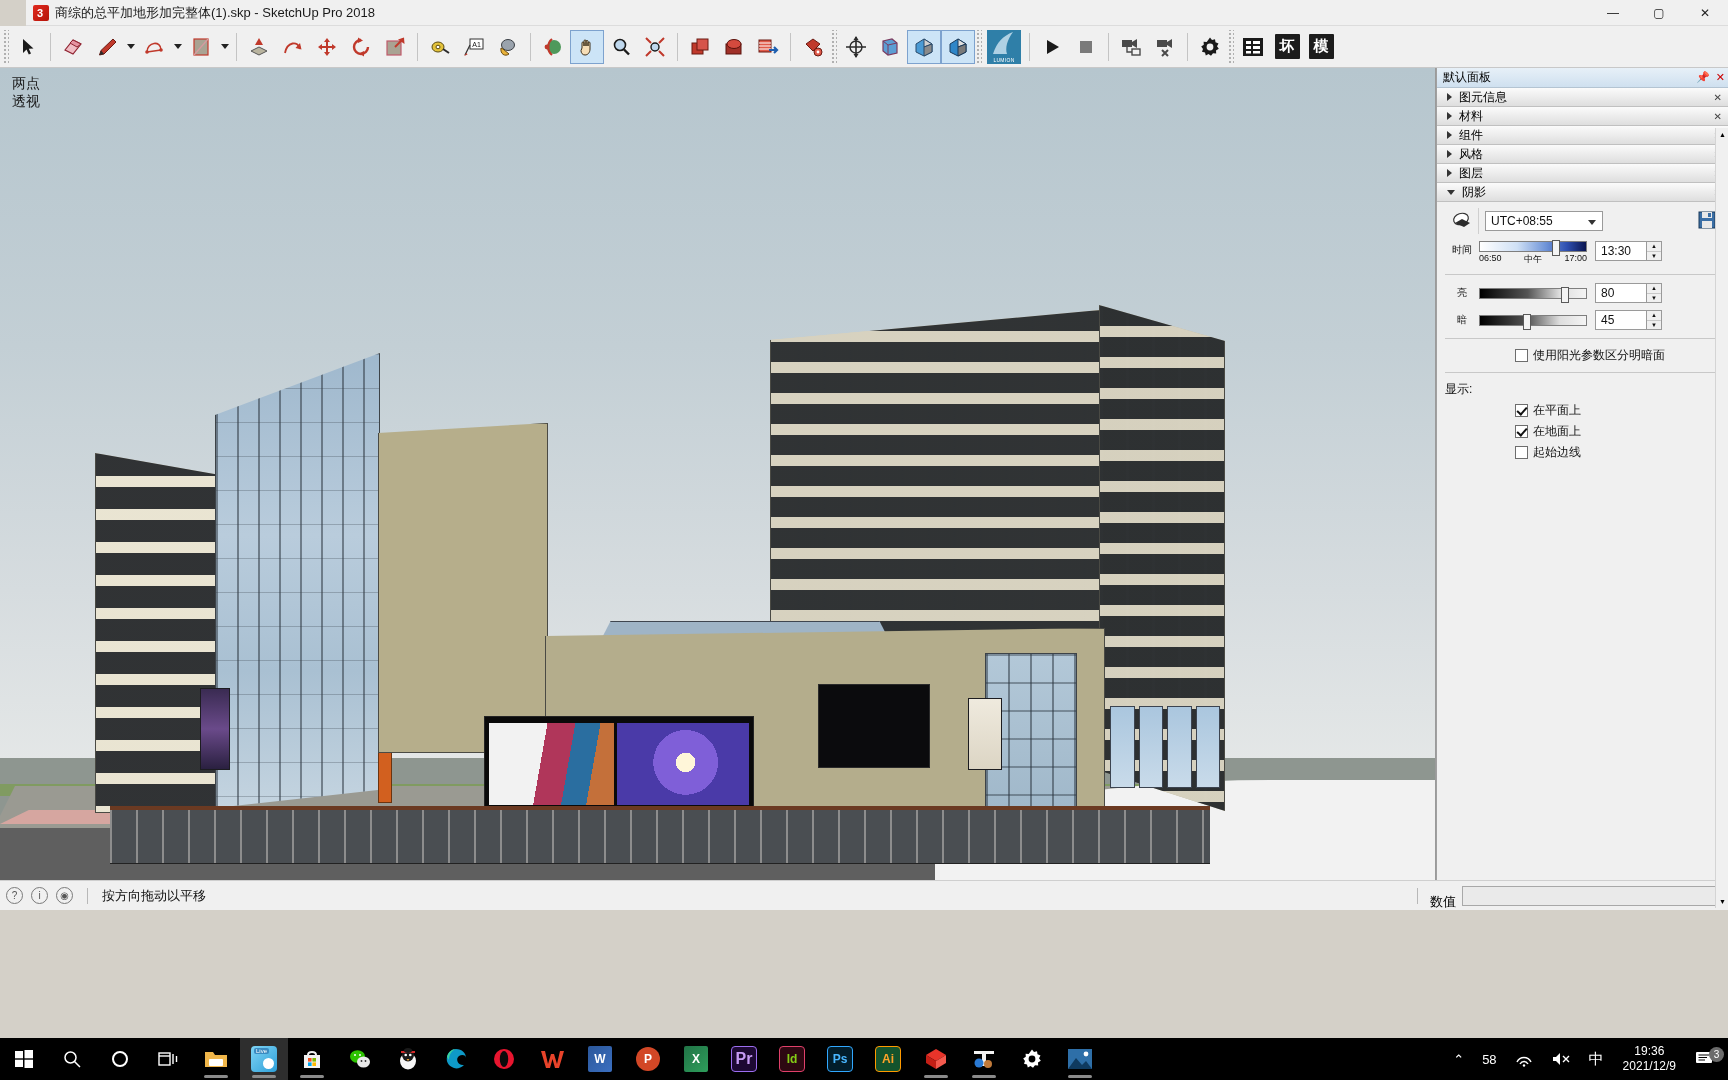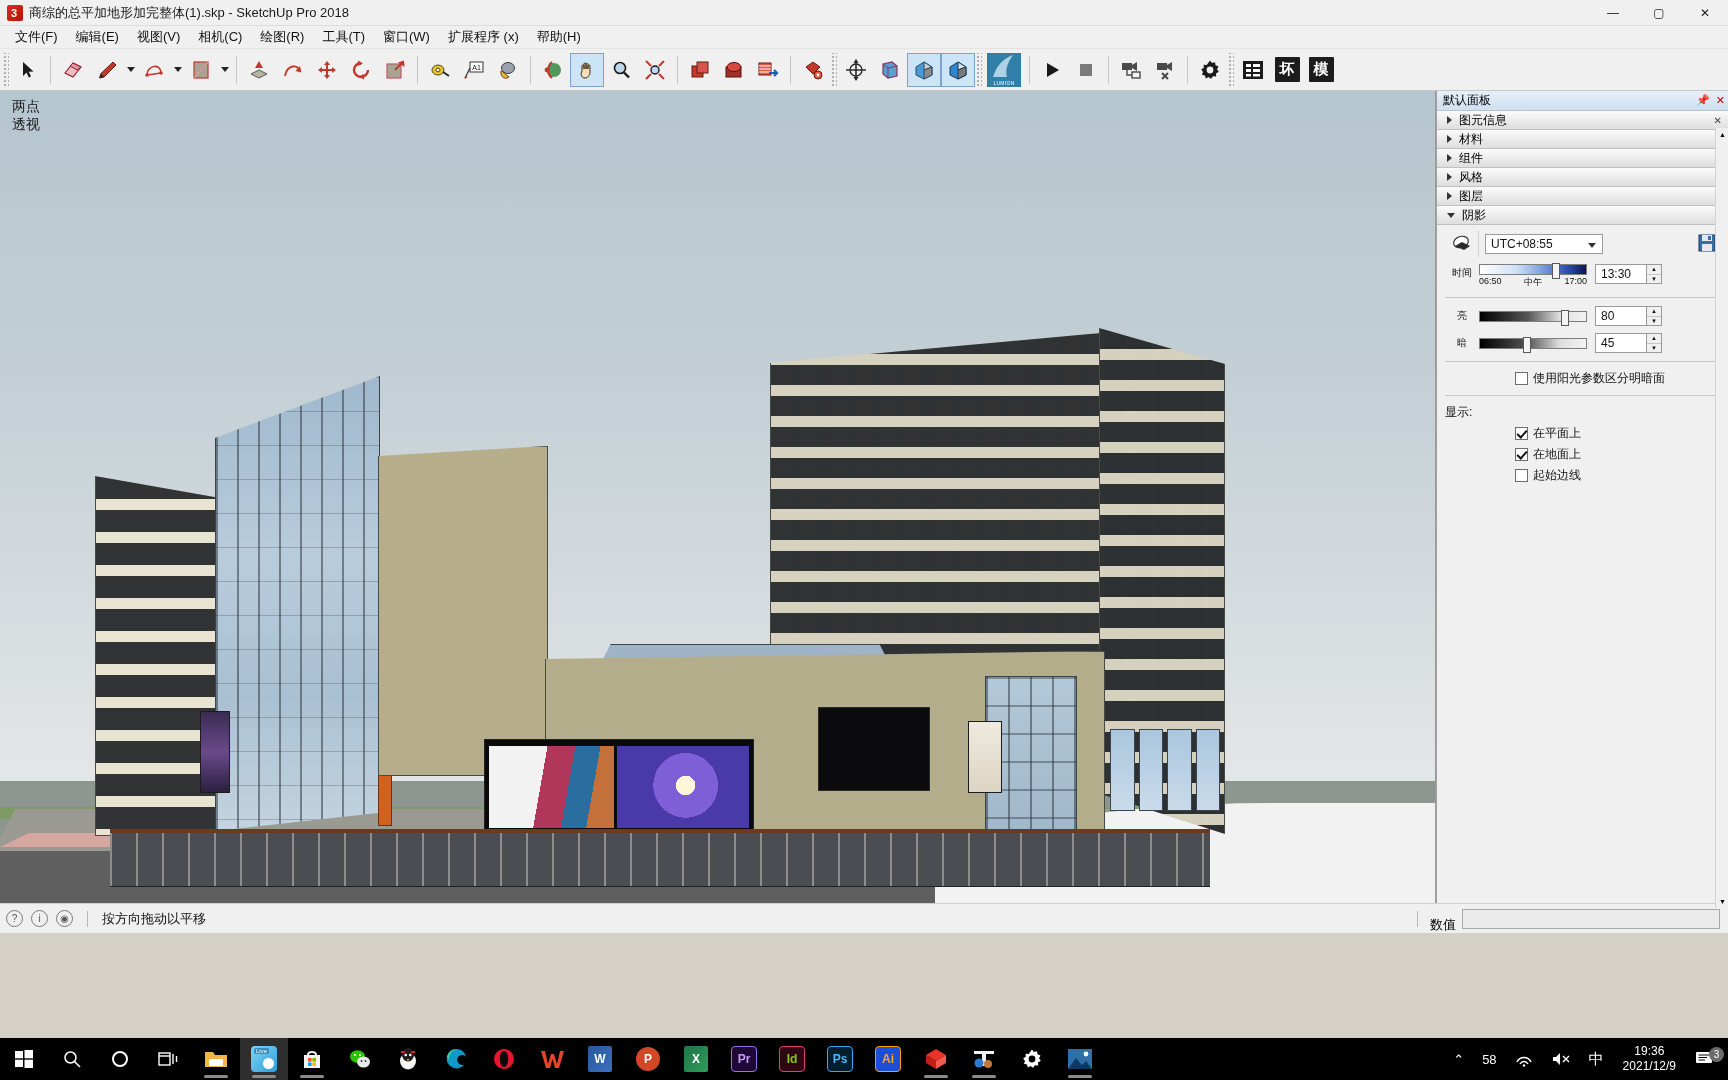--- a/index.html
+++ b/index.html
@@ -10,20 +10,21 @@
     background: #d4d0c8;
   }
   #app { position: relative; width: 1728px; height: 1080px; }
 
   
   .titlebar {
     height: 26px; background: #f0f0f0;
     display: flex; align-items: center;
     border-bottom: 1px solid #dcdcdc;
     position: relative;
+    margin-left: 26px;
   }
   .title-icon {
     width: 16px; height: 16px; margin: 0 6px 0 7px;
     background: linear-gradient(135deg,#e02a1e,#b51309);
     border-radius: 2px; position: relative; flex: none;
   }
   .title-icon::after {
     content: "3"; position: absolute; left: 4px; top: 0px;
     color: #fff; font-size: 11px; font-weight: bold; line-height: 16px;
   }
@@ -360,31 +361,20 @@
   <div class="titlebar">
     <div class="title-icon"></div>
     <div class="title-text">商综的总平加地形加完整体(1).skp - SketchUp Pro 2018</div>
     <div class="win-btns">
       <div class="win-btn">—</div>
       <div class="win-btn">▢</div>
       <div class="win-btn close">✕</div>
     </div>
   </div>
 
-  <div class="menubar">
-    <div class="menu-item">文件(F)</div>
-    <div class="menu-item">编辑(E)</div>
-    <div class="menu-item">视图(V)</div>
-    <div class="menu-item">相机(C)</div>
-    <div class="menu-item">绘图(R)</div>
-    <div class="menu-item">工具(T)</div>
-    <div class="menu-item">窗口(W)</div>
-    <div class="menu-item">扩展程序 (x)</div>
-    <div class="menu-item">帮助(H)</div>
-  </div>
 
   <div class="toolbar">
     <div class="grip"></div>
 
     <div class="tool">
       <svg width="20" height="20" viewBox="0 0 20 20">
           <path d="M5 2 L5 16 L8.5 12.6 L10.8 17.5 L13 16.4 L10.8 11.7 L15.5 11.5 Z" fill="#1a1a1a"></path>
         </svg>
     </div>
     <div class="tb-sep"></div>
@@ -948,35 +938,35 @@
         <span style="color:#fff;font-size:12px;font-weight:bold">P</span>
       </div>
     </div>
     <div class="tb-item">
       <div style="width:24px;height:26px;background:linear-gradient(135deg,#217346,#2e9e5b);display:flex;align-items:center;justify-content:center;border-radius:2px">
         <span style="color:#fff;font-size:12px;font-weight:bold">X</span>
       </div>
     </div>
     <div class="tb-item">
       <div style="width:26px;height:26px;background:#1d0933;border:1.5px solid #9c6ef0;border-radius:4px;display:flex;align-items:center;justify-content:center">
-        <span style="color:#c79bf5;font-size:12px;font-weight:bold">Pr</span>
+        <span style="color:#c79bf5;font-size:16px;font-weight:bold">Pr</span>
       </div>
     </div>
     <div class="tb-item">
       <div style="width:26px;height:26px;background:#2d0812;border:1.5px solid #e0406a;border-radius:4px;display:flex;align-items:center;justify-content:center">
         <span style="color:#84cc16;font-size:12px;font-weight:bold">Id</span>
       </div>
     </div>
     <div class="tb-item">
       <div style="width:26px;height:26px;background:#021d2b;border:1.5px solid #31a8ff;border-radius:4px;display:flex;align-items:center;justify-content:center">
         <span style="color:#49b6ff;font-size:12px;font-weight:bold">Ps</span>
       </div>
     </div>
     <div class="tb-item">
-      <div style="width:26px;height:26px;background:#1d4ed8;border:1.5px solid #ff9a00;border-radius:4px;display:flex;align-items:center;justify-content:center">
+      <div style="width:26px;height:26px;background:#14532d;border:1.5px solid #ff9a00;border-radius:4px;display:flex;align-items:center;justify-content:center">
         <span style="color:#ffa329;font-size:12px;font-weight:bold">Ai</span>
       </div>
     </div>
     <div class="tb-item running">
       <svg width="26" height="26" viewBox="0 0 26 26">
         <path d="M3 9 L13 3 L23 9 L13 15 Z" fill="#e8342a"></path>
         <path d="M3 9 L13 15 L13 23 L3 17 Z" fill="#c41f16"></path>
         <path d="M13 15 L23 9 L23 17 L13 23 Z" fill="#f45a4e"></path>
       </svg>
     </div>

